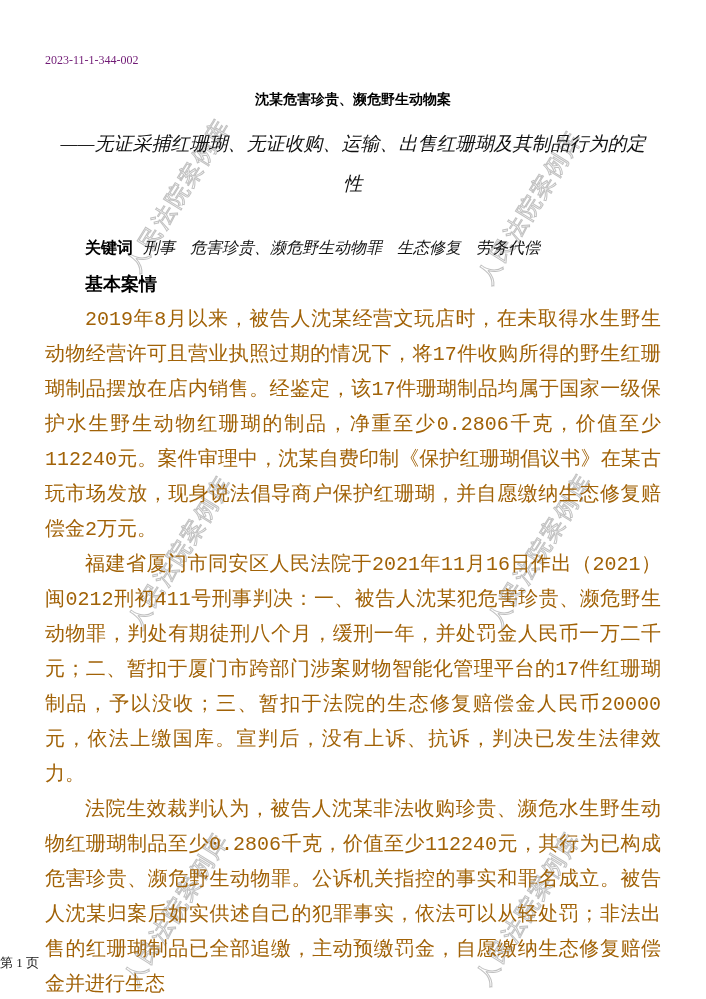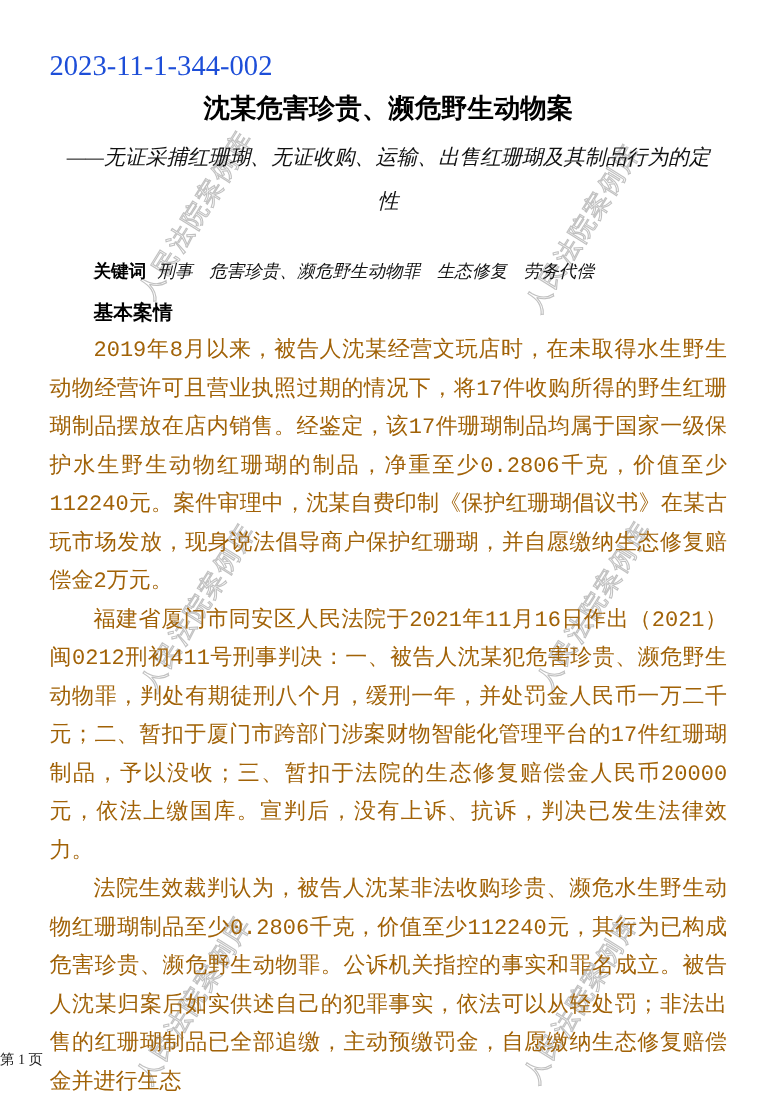--- a/index.html
+++ b/index.html
@@ -40,29 +40,29 @@
   .wm-5 { left: 176px; top: 909px; }
   .wm-6 { left: 528px; top: 908px; }
 
   
   .content {
     position: relative;
     z-index: 1;
     padding: 48px 45px 0 45px;
   }
   .doc-number {
-    font-size: 26px;
+    font-size: 12px;
     line-height: 24px;
-    color: #1d4ed8;
+    color: #701a75;
   }
   .case-title {
     margin: 12px 0 0 0;
     font-family: "Liberation Sans", sans-serif;
     font-weight: 700;
-    font-size: 24px;
+    font-size: 14px;
     line-height: 30px;
     text-align: center;
     color: #000000;
   }
   .case-subtitle {
     margin: 10px auto 0 auto;
     max-width: 598px;
     font-family: Liberation Serif, serif;
     font-style: italic;
     font-size: 19px;

